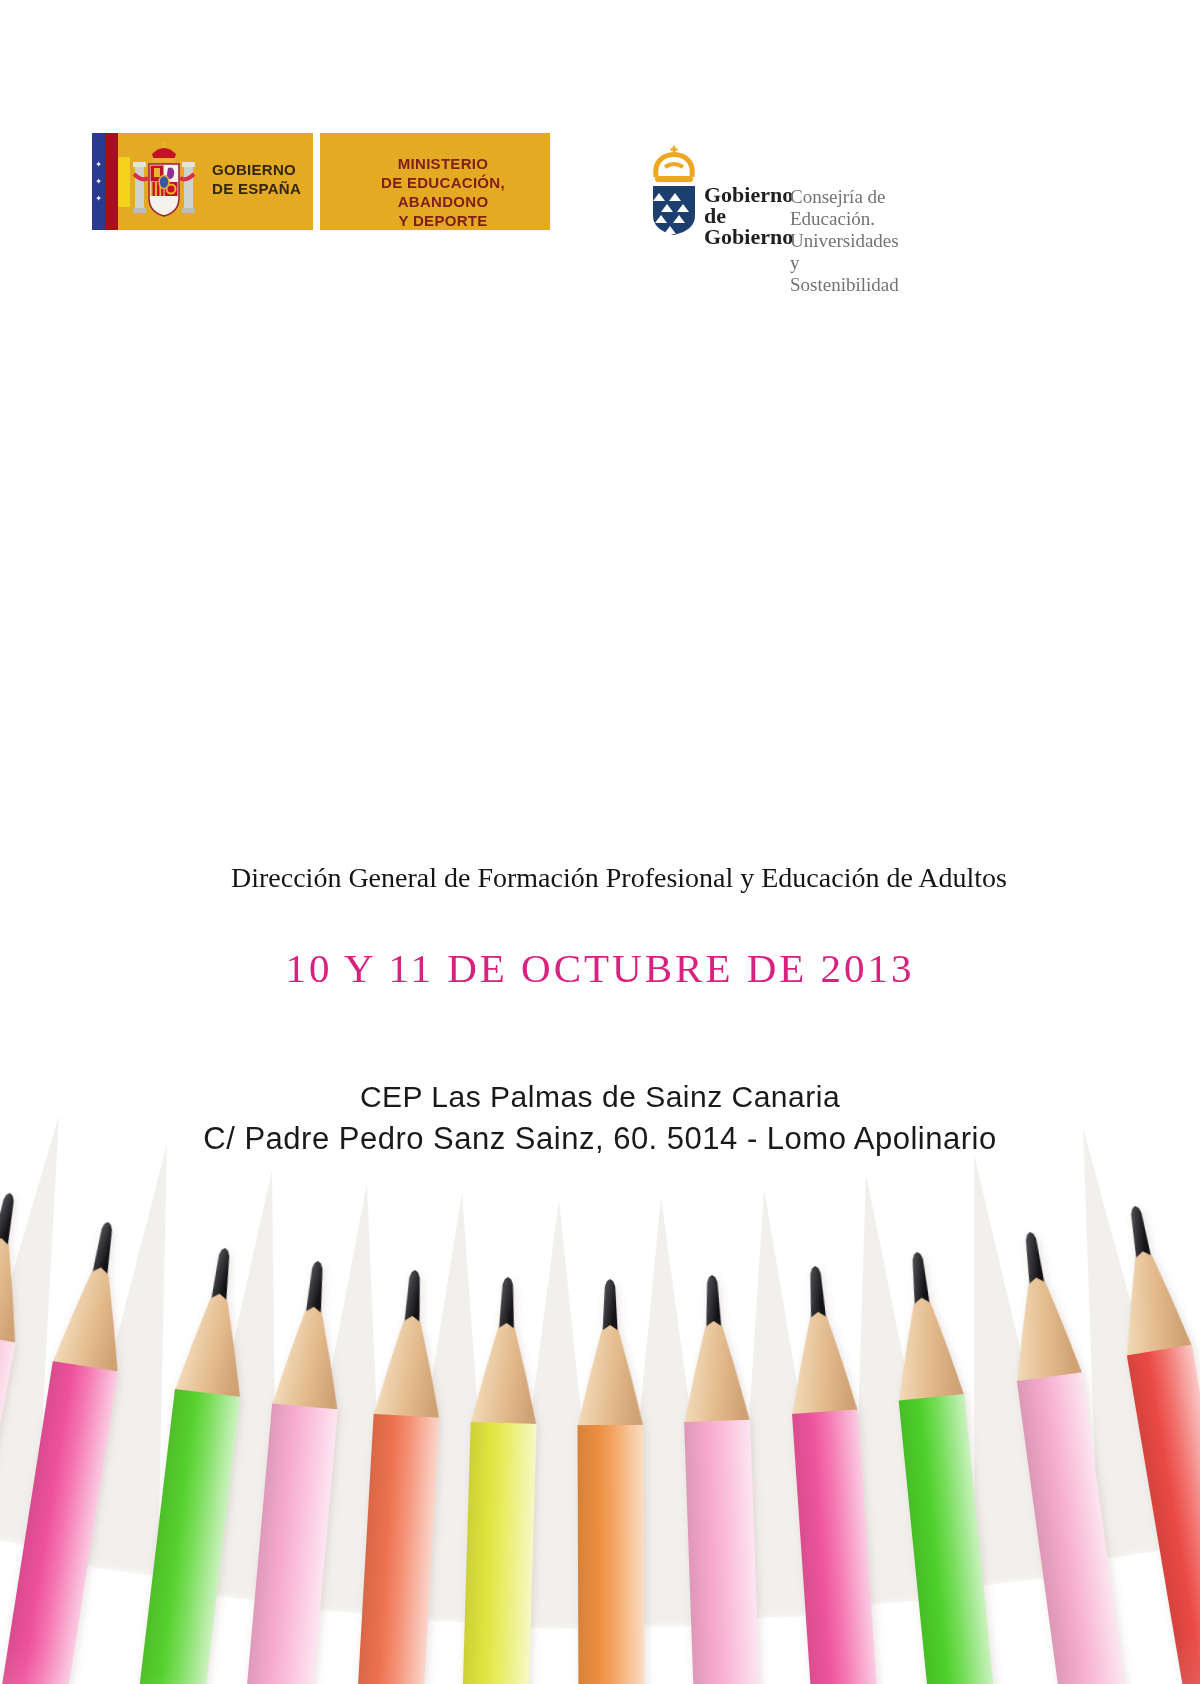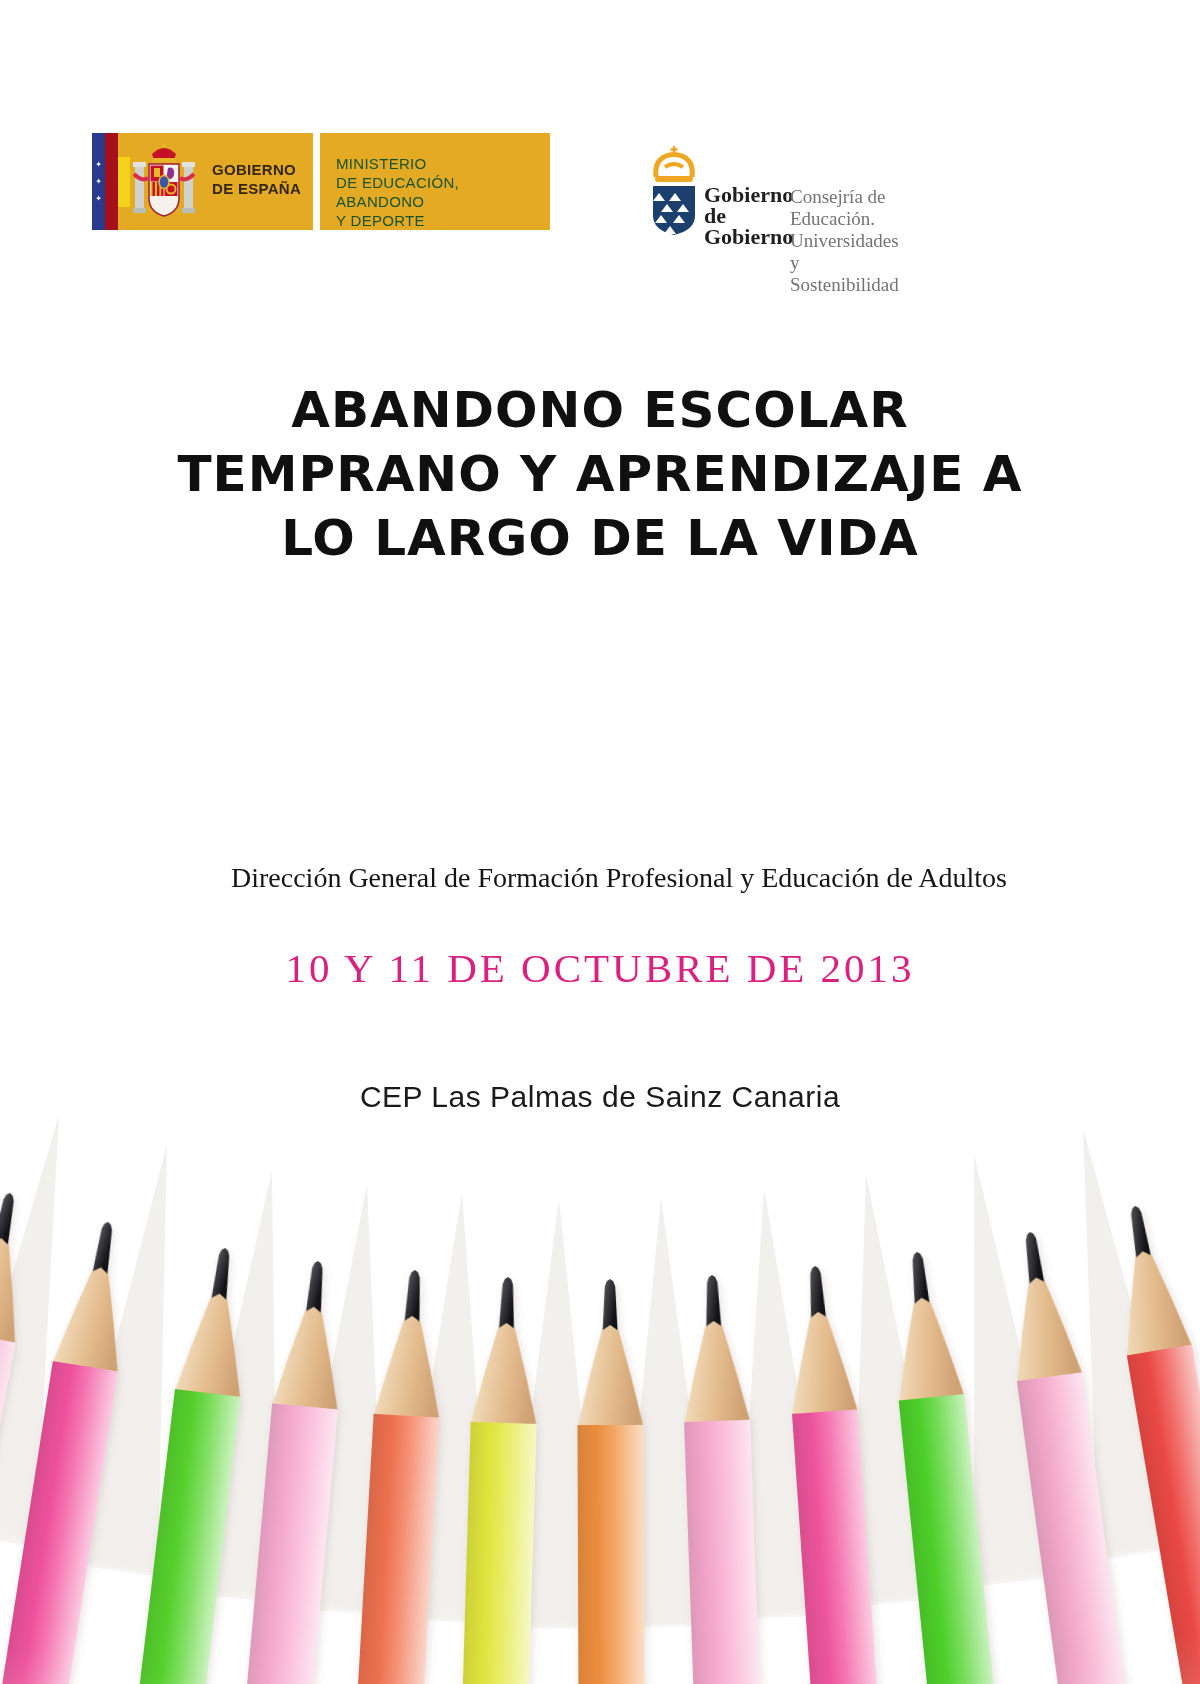--- a/index.html
+++ b/index.html
@@ -9,21 +9,21 @@
   .spain-logo{position:absolute;left:92px;top:133px;height:97px;}
   .spain-panel{position:absolute;top:0;height:97px;background:#e5aa24;}
   .spain-panel.left{left:0;width:221px;}
   .spain-panel.right{left:228px;width:230px;}
   .eu-band{position:absolute;left:0;top:0;bottom:0;width:13px;background:#2a3a8e;display:flex;flex-direction:column;justify-content:center;align-items:center;gap:9px;}
   .eu-star{color:#ffffff;font-size:8px;line-height:8px;}
   .flag-red{position:absolute;left:13px;top:0;bottom:0;width:13px;background:#a6101b;}
   .flag-yellow{position:absolute;left:26px;top:24px;width:12px;height:50px;background:#f3d21b;}
   .arms{position:absolute;left:40px;top:7px;}
   .gov-text{position:absolute;left:120px;top:27px;color:#33260a;font-weight:bold;font-size:15px;line-height:19px;letter-spacing:.3px;}
-  .min-text{position:absolute;left:16px;top:21px;color:#14532d;font-weight:normal;font-size:15px;line-height:19px;letter-spacing:.3px;}
+  .min-text{position:absolute;left:16px;top:21px;color:#7f1d1d;font-weight:bold;font-size:15px;line-height:19px;letter-spacing:.3px;text-align:center;}
   .canarias-logo{position:absolute;left:648px;top:143px;}
   .canarias-name{position:absolute;left:56px;top:41px;font-family:"Liberation Serif",serif;font-weight:bold;color:#1f1f1f;font-size:22px;line-height:21px;}
   .canarias-dept{position:absolute;left:142px;top:43px;font-family:"Liberation Serif",serif;color:#737373;font-size:19px;line-height:22px;}
   
   .center-text{position:absolute;left:0;width:100%;text-align:center;}
   .event-title{top:378px;font-family:"DejaVu Sans",sans-serif;font-weight:bold;color:#101010;font-size:50px;line-height:64px;letter-spacing:1px;}
   .event-subtitle{top:688px;font-family:"Liberation Serif",serif;font-weight:bold;font-size:44px;line-height:55px;letter-spacing:1px;}
   .organizer{top:862px;font-family:"Liberation Serif",serif;color:#151515;font-size:28px;padding-left:19px;}
   .event-date{top:944px;font-family:"Liberation Serif",serif;font-weight:normal;font-size:41px;letter-spacing:3px;}
   .venue1{top:1080px;color:#1a1a1a;font-size:30px;letter-spacing:.5px;}
@@ -199,26 +199,22 @@
     <div class="canarias-name">
       <div>Gobierno</div>
       <div>de Gobierno</div>
     </div>
     <div class="canarias-dept">
       <div>Consejría de Educación.</div>
       <div>Universidades y Sostenibilidad</div>
     </div>
   </div>
 
-  <div class="center-text event-title">
-    <div>ABANDONO ESCOLAR</div>
-    <div>TEMPRANO Y APRENDIZAJE A</div>
-    <div>LO LARGO DE LA VIDA</div>
-  </div>
 
 
   <div class="center-text organizer">Dirección General de Formación Profesional y Educación de Adultos</div>
 
   <div class="center-text event-date" style="color:#d92180">10 Y 11 DE OCTUBRE DE 2013</div>
 
   <div class="center-text venue1">CEP Las Palmas de Sainz Canaria</div>
+  <div class="center-text venue2">C/ Padre Pedro Sanz Sainz, 60. 5014 - Lomo Apolinario</div>
 
 </div>
 
 </body></html>

